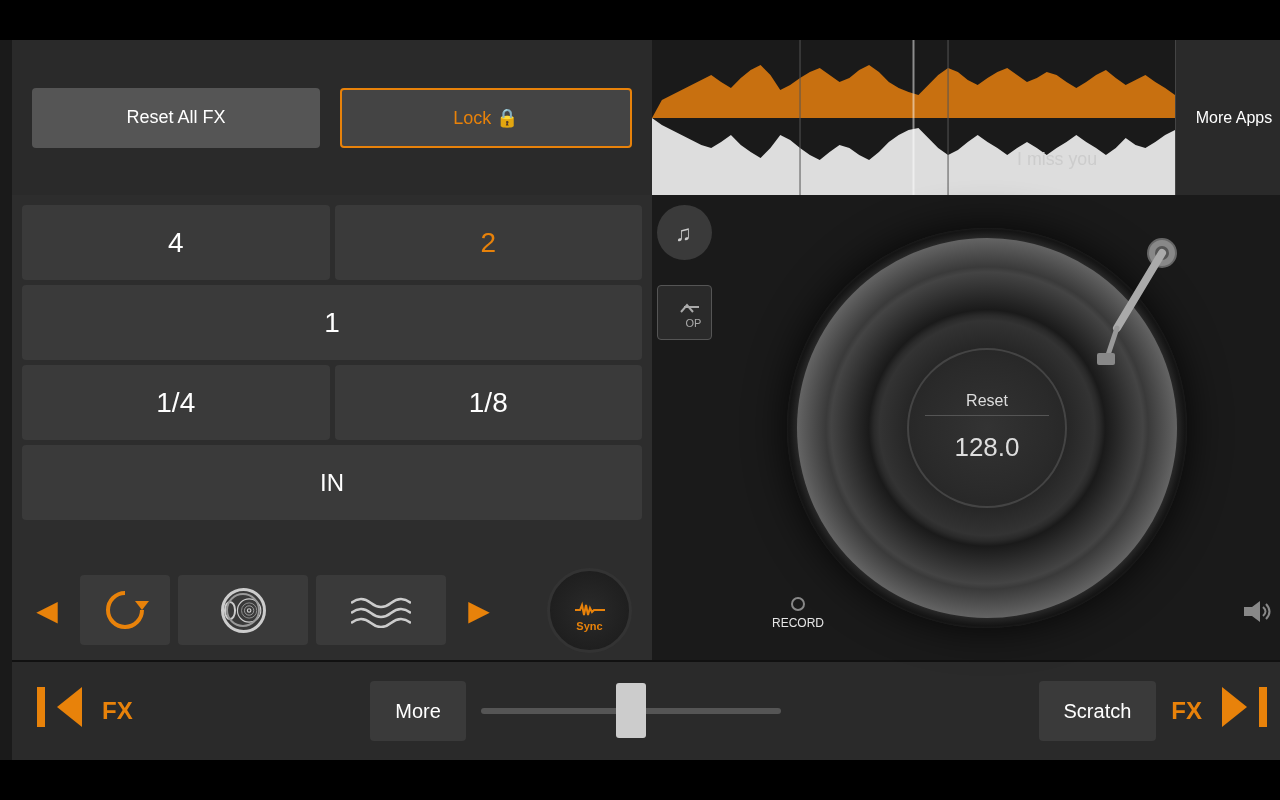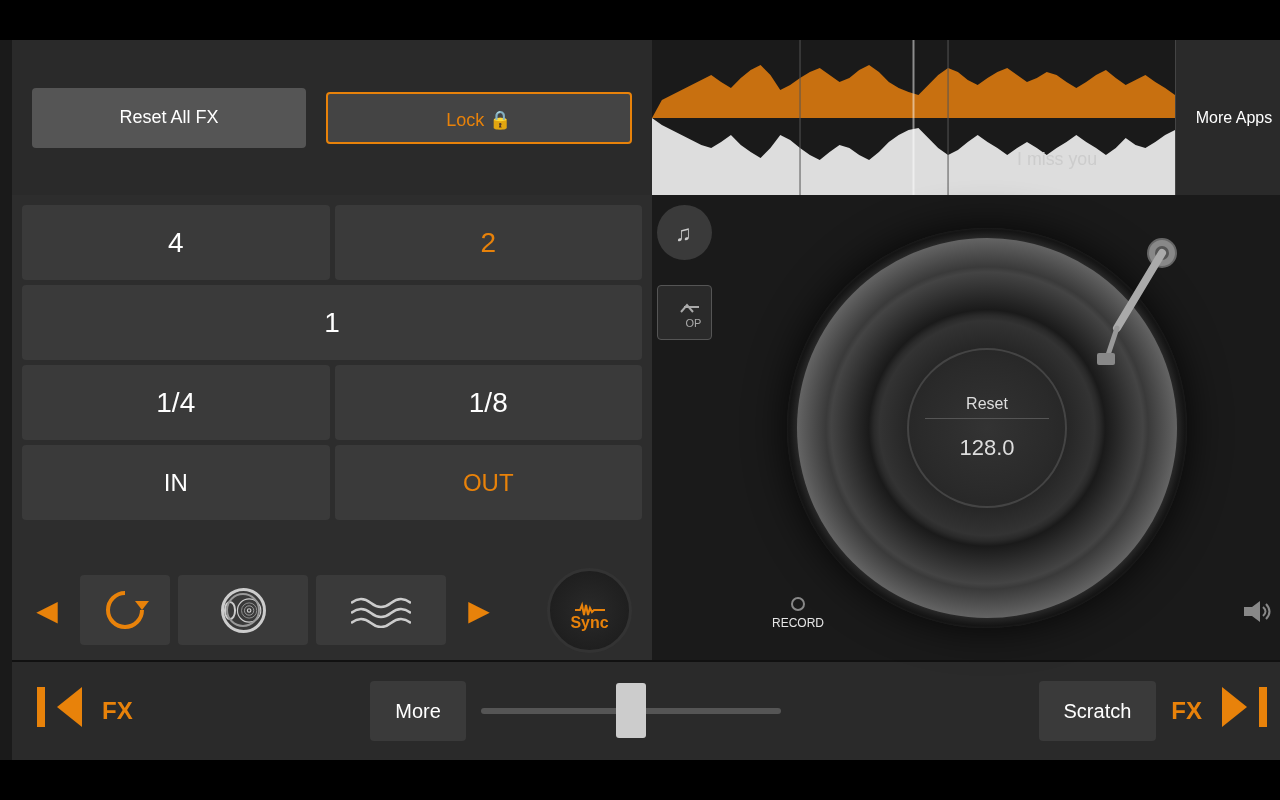--- a/index.html
+++ b/index.html
@@ -73,26 +73,26 @@
       border-radius: 4px;
       cursor: pointer;
       flex: 1;
       height: 60px;
     }
 
     .btn-lock {
       background: #444;
       color: #e8820a;
       border: 2px solid #e8820a;
-      padding: 15px 44px;
+      padding: 15px 30px;
       font-size: 18px;
       border-radius: 4px;
       cursor: pointer;
       flex: 1;
-      height: 52px;
+      height: 60px;
     }
 
     
     .waveform-area {
       flex: 1;
       height: 196px;
       background: #1a1a1a;
       position: relative;
       overflow: hidden;
     }
@@ -343,21 +343,21 @@
       position: relative;
       border: 2px solid #444;
     }
 
     .reset-text {
       font-size: 16px;
       color: #ddd;
     }
 
     .bpm-text {
-      font-size: 22px;
+      font-size: 26px;
       color: #ddd;
       border-top: 1px solid #555;
       padding-top: 16px;
       margin-top: 5px;
       width: 80%;
       text-align: center;
     }
 
     
     .record-area {
@@ -556,21 +556,20 @@
           <div class="beat-cell">1</div>
         </div>
 
         <div class="beat-row">
           <div class="beat-cell">1/4</div>
           <div class="beat-cell">1/8</div>
         </div>
 
         <div class="beat-row">
           <div class="beat-cell in-out">IN</div>
-          <div class="beat-cell in-out out-active">OUT</div>
         </div>
       </div>
 
       <div class="transport-row">
         <button class="transport-btn skip-back">
           <span>◀</span>
         </button>
         <button class="transport-btn reload">
           <svg width="50" height="50" viewBox="0 0 50 50">
             <path d="M25,8 A17,17 0 1,0 42,25" stroke="#e8820a" stroke-width="4" fill="none"></path>
@@ -598,21 +597,21 @@
         </button>
         <button class="transport-btn skip-forward">
           <span>▶</span>
         </button>
 
         <div style="flex:1; display:flex; align-items:center; justify-content:flex-end; padding-right:10px;">
           <button style="width:85px;height:85px;border-radius:50%;background:radial-gradient(circle,#2a2a2a,#1a1a1a);border:3px solid #333;color:#e8820a;font-size:15px;font-weight:bold;cursor:pointer;display:flex;align-items:center;justify-content:center;position:relative;">
             <svg width="30" height="20" viewBox="0 0 30 20" style="position:absolute;">
               <polyline points="0,10 5,10 7,5 9,15 11,5 13,15 15,8 17,12 19,10 30,10" stroke="#e8820a" stroke-width="2" fill="none"></polyline>
             </svg>
-            <span style="position:absolute;bottom:18px;font-size:16px;">Sync</span>
+            <span style="position:absolute;bottom:18px;font-size:11px;">Sync</span>
           </button>
         </div>
       </div>
     </div>
 
     <div class="right-panel">
 
       <div class="side-icons">
         <button class="side-icon-btn">
           <svg width="28" height="28" viewBox="0 0 28 28">

